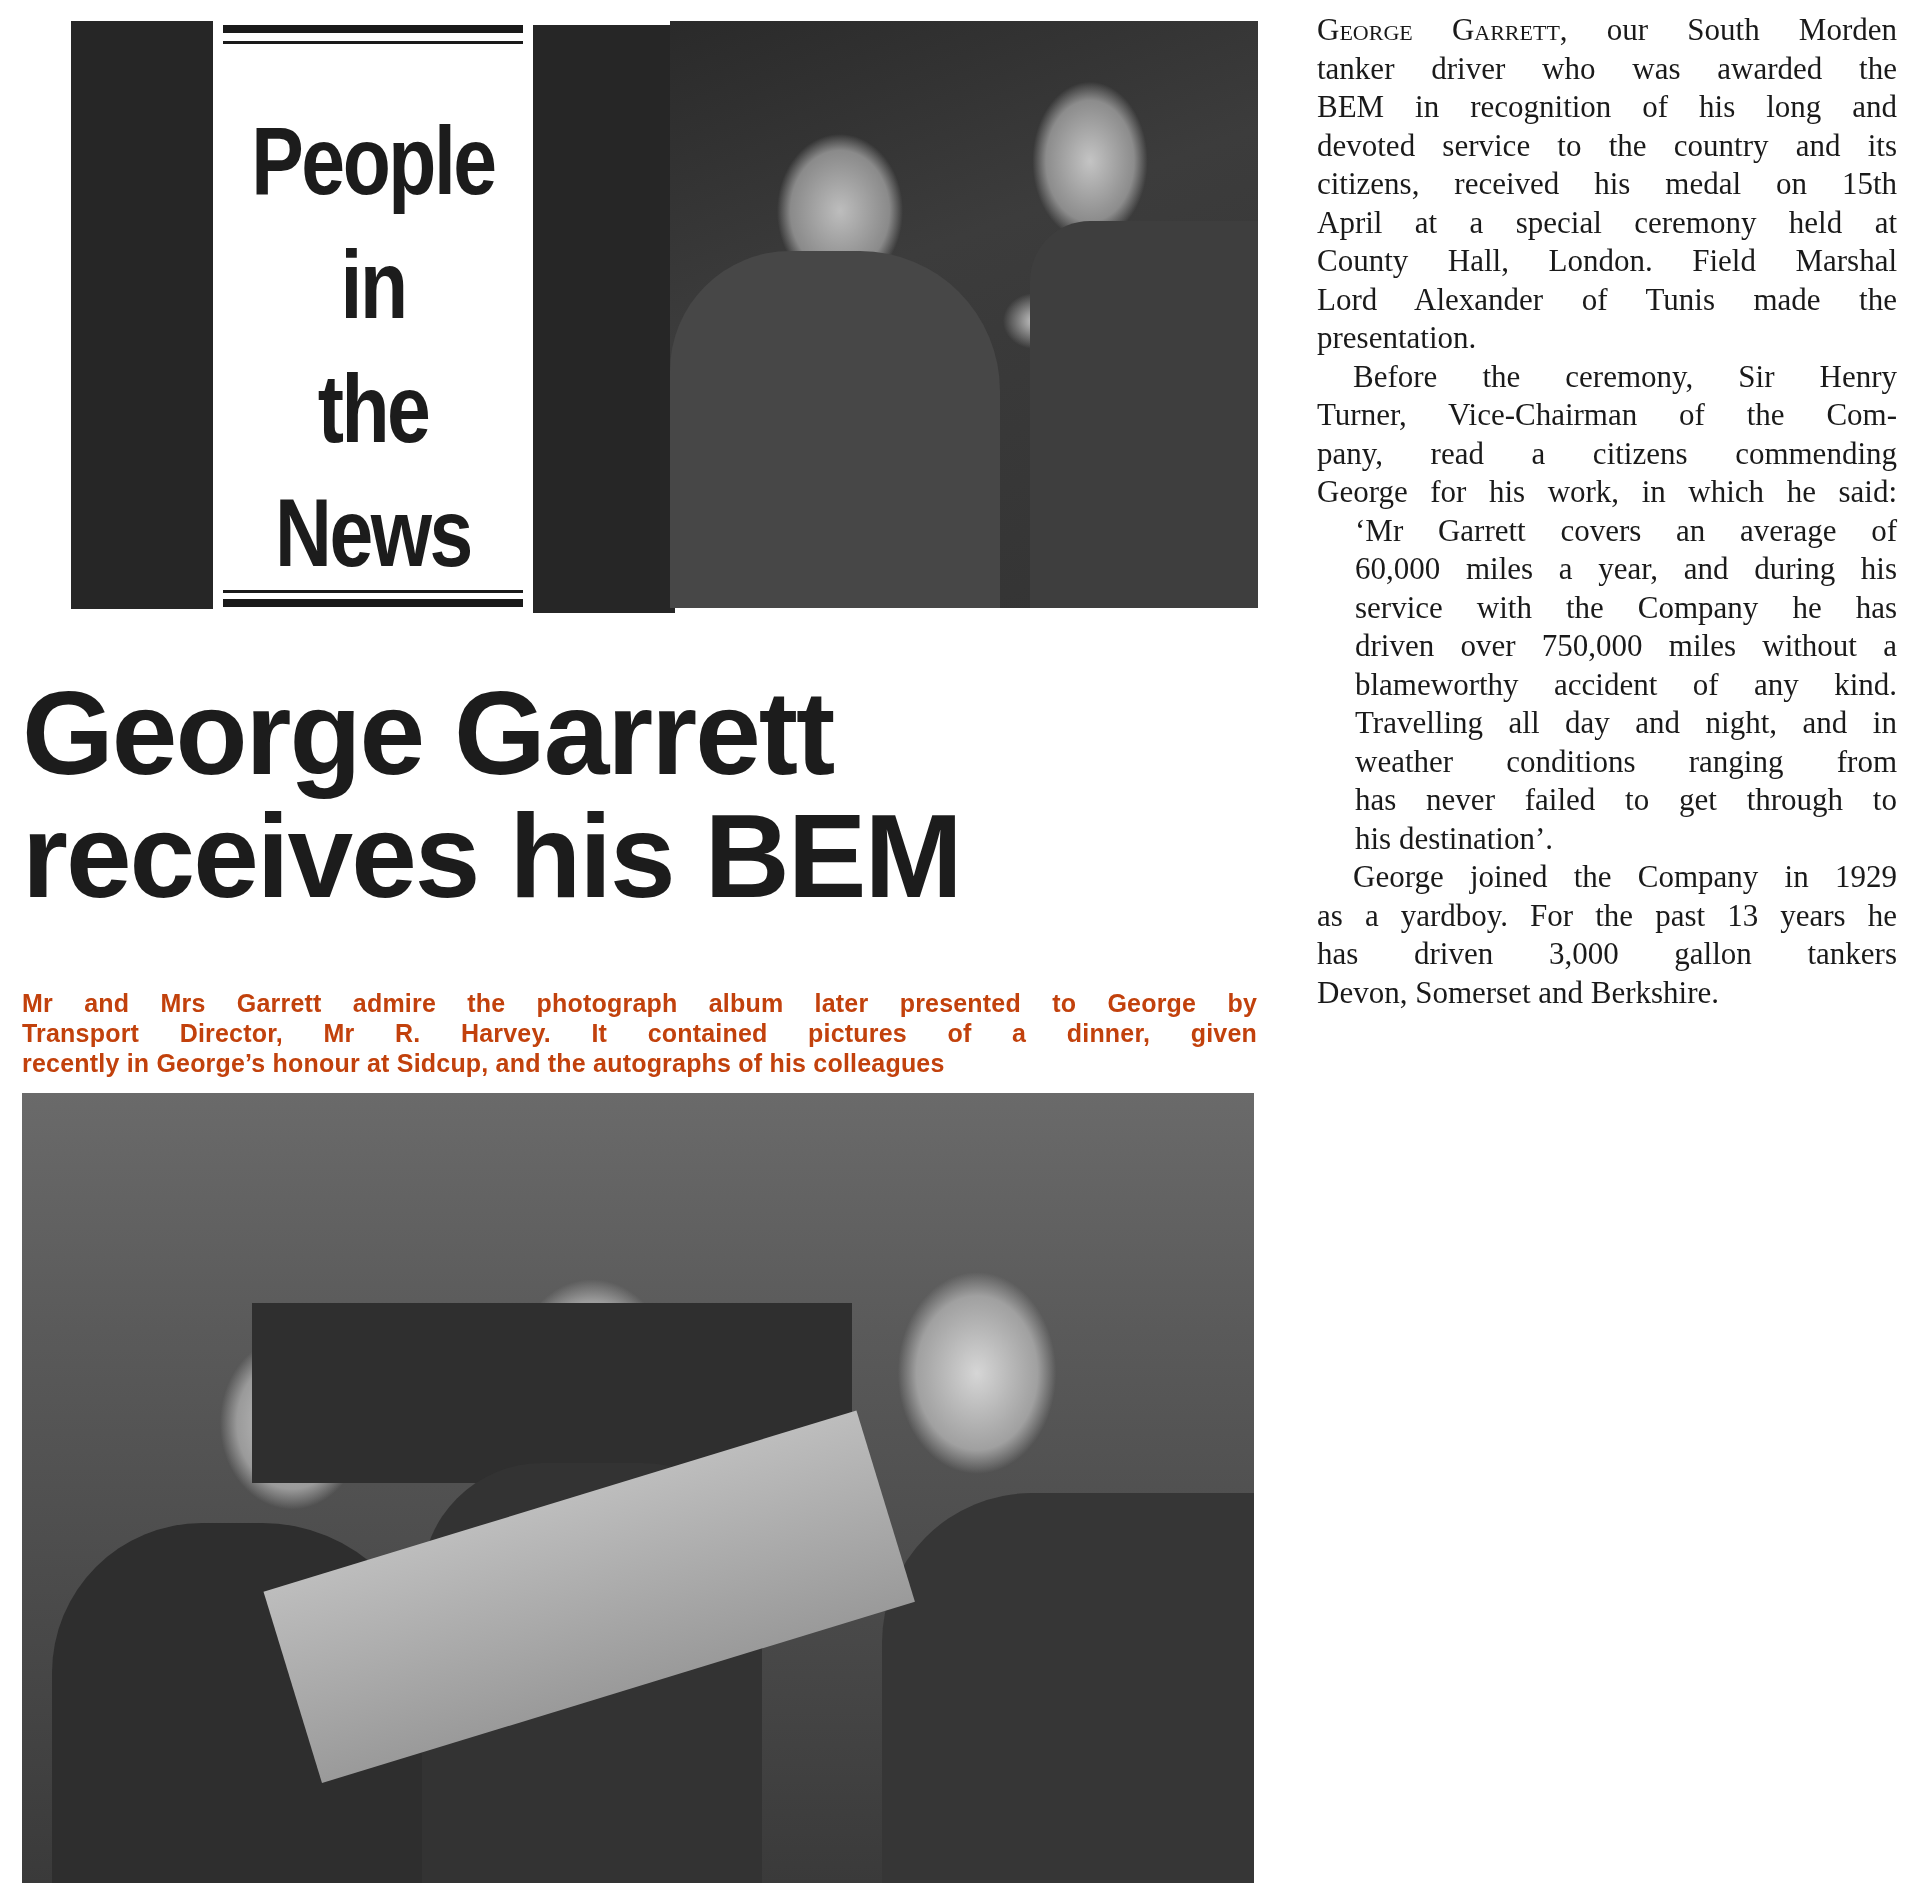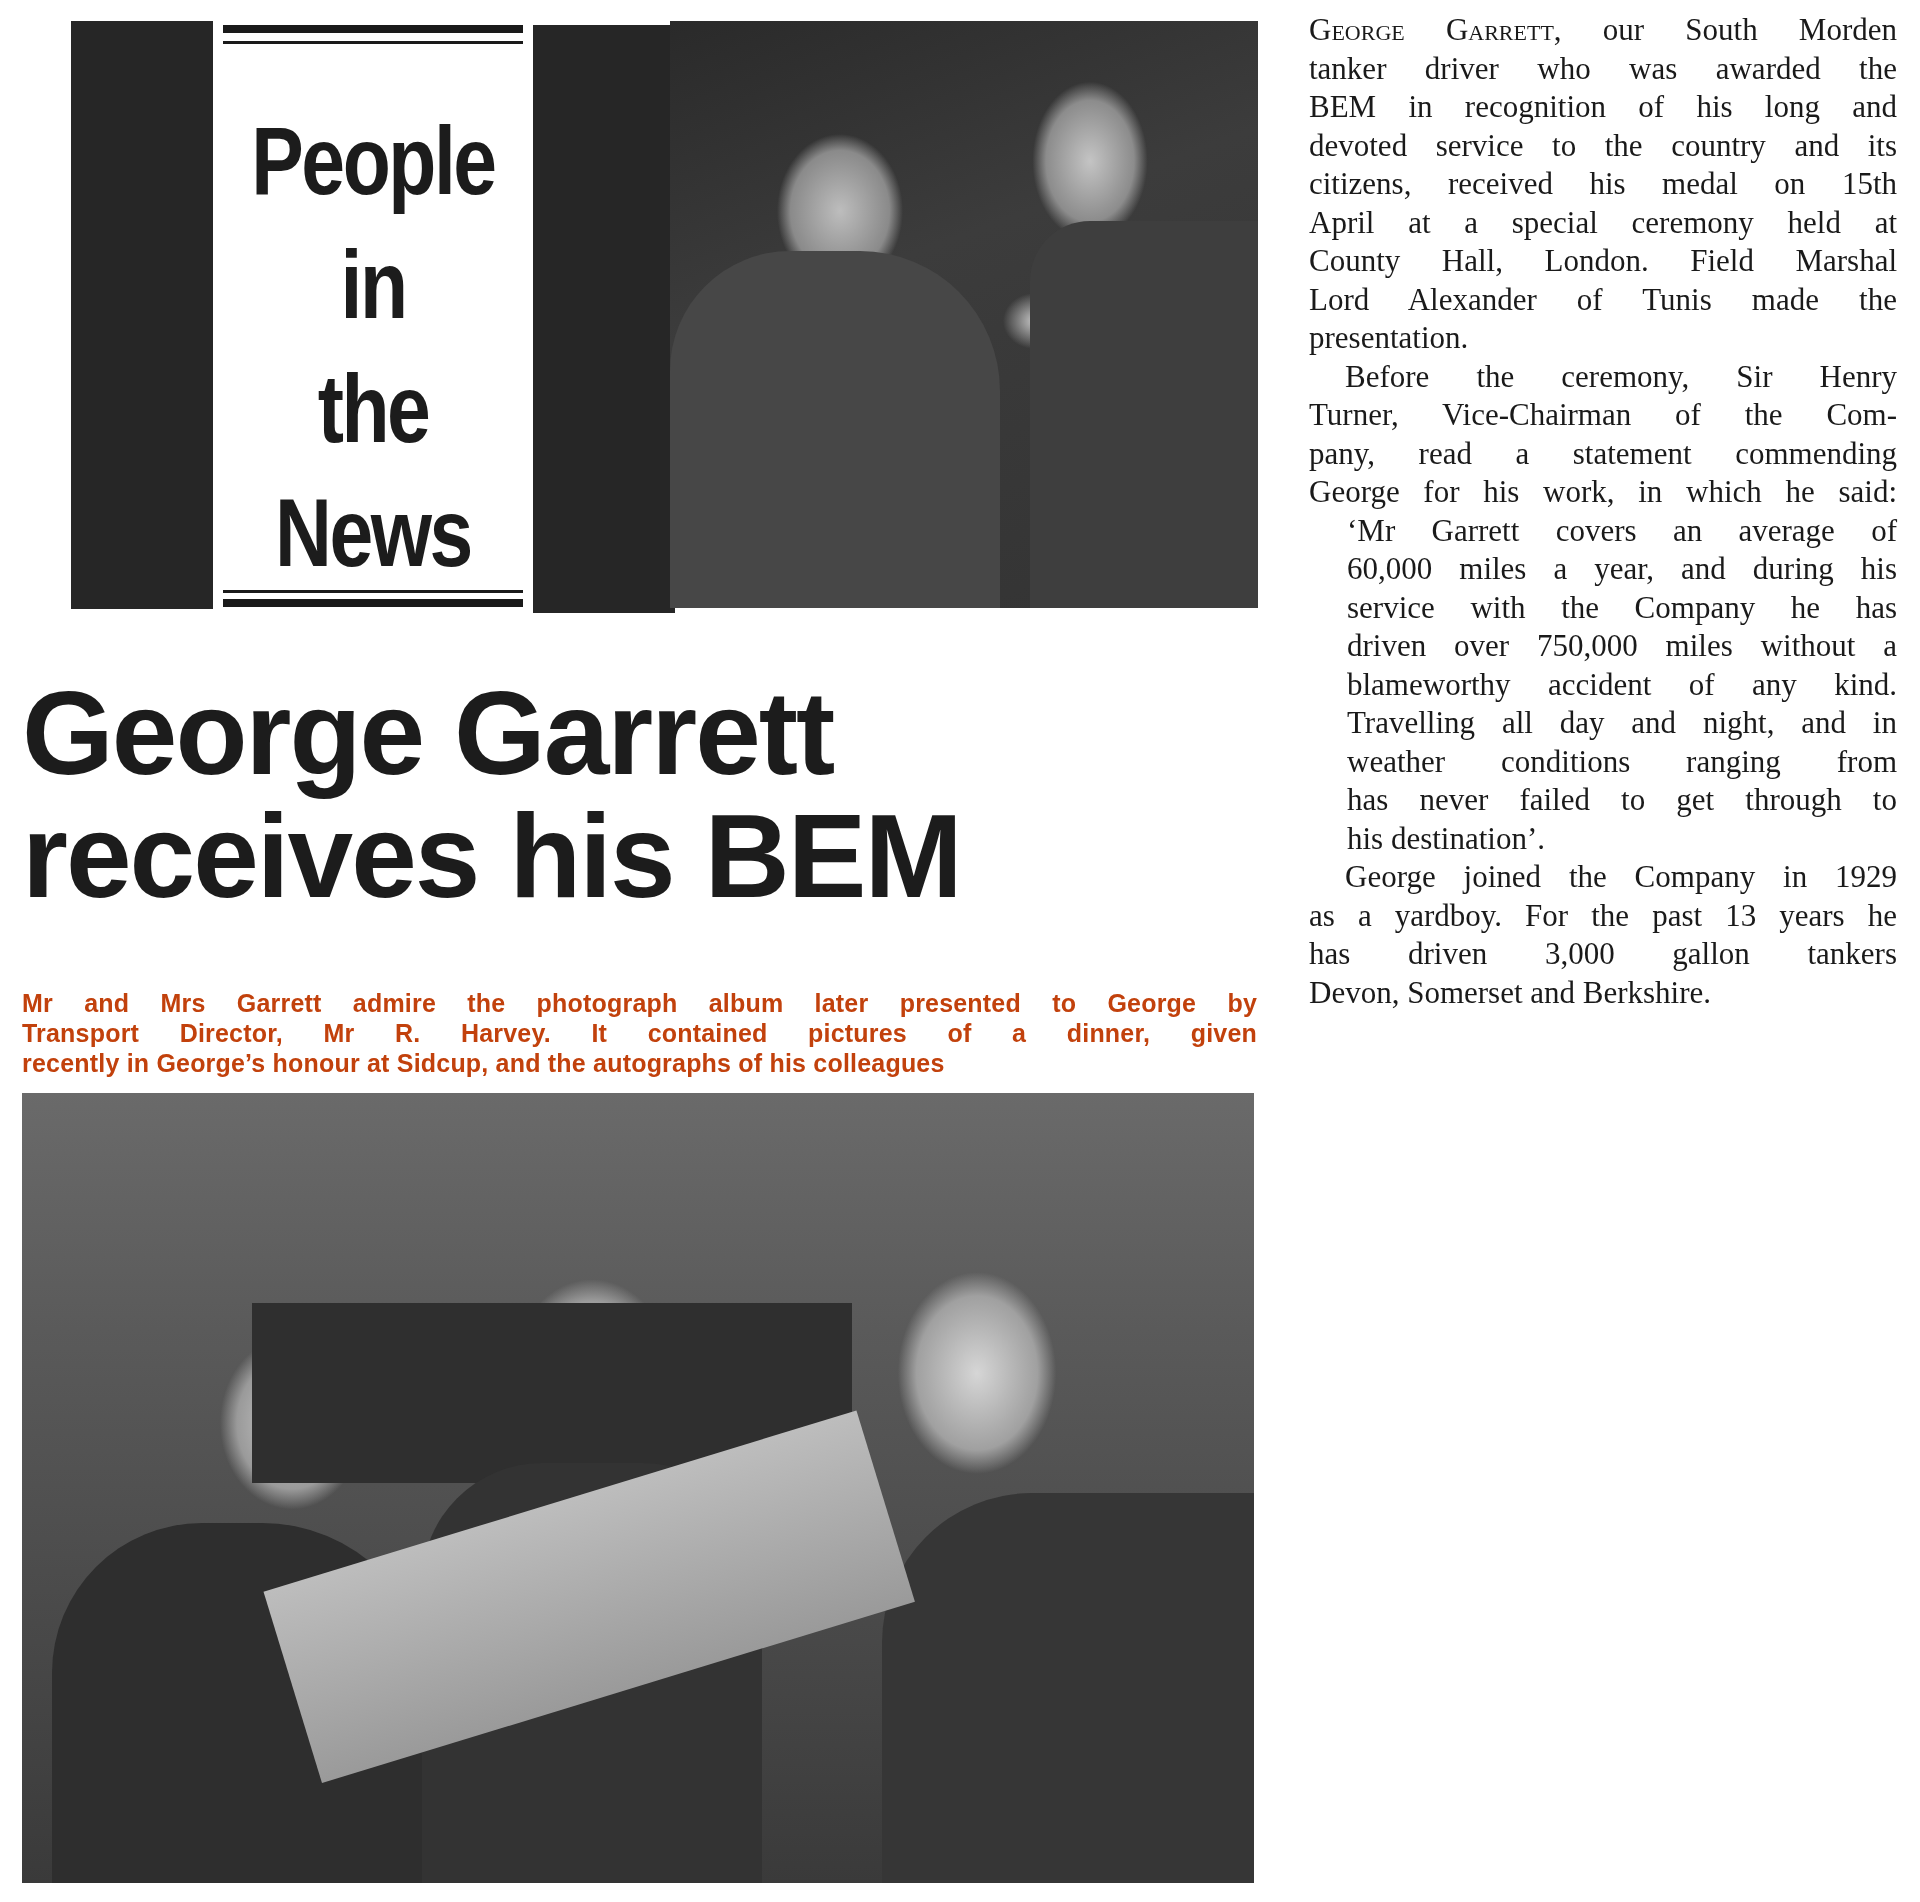--- a/index.html
+++ b/index.html
@@ -61,21 +61,21 @@
     .caption { left: 22px; top: 988px; width: 1235px;
       font-family: "Liberation Sans", sans-serif; font-weight: bold; color: #c2410c;
       font-size: 25px; line-height: 30px; text-align: justify; letter-spacing: 0.2px; }
     .caption div { text-align: justify; text-align-last: justify; white-space: nowrap; }
     .caption div.last { text-align-last: left; }
 
     
     .body-col { left: 1309px; top: 11px; width: 588px;
       font-family: "Liberation Serif", serif; color: #1a1a1a;
       font-size: 31px; line-height: 38.5px; }
-    .line { white-space: nowrap; text-align: justify; text-align-last: justify; }
+    .line { white-space: nowrap; text-align: justify; text-align-last: justify; margin-left: 8px; }
     .line.last { text-align-last: left; }
     .line.indent { padding-left: 36px; }
     .line.quote { padding-left: 38px; }
     .sc { font-variant: small-caps; }
   </style>
 </head>
 <body>
 
 <div class="abs masthead">
   <div class="mast-bar left"></div>
@@ -124,21 +124,21 @@
   <div class="line">BEM in recognition of his long and</div>
   <div class="line">devoted service to the country and its</div>
   <div class="line">citizens, received his medal on 15th</div>
   <div class="line">April at a special ceremony held at</div>
   <div class="line">County Hall, London. Field Marshal</div>
   <div class="line">Lord Alexander of Tunis made the</div>
   <div class="line last">presentation.</div>
 
   <div class="line indent">Before the ceremony, Sir Henry</div>
   <div class="line">Turner, Vice-Chairman of the Com-</div>
-  <div class="line">pany, read a statement commending</div>
+  <div class="line">pany, read a citizens commending</div>
   <div class="line">George for his work, in which he said:</div>
 
   <div class="line quote">‘Mr Garrett covers an average of</div>
   <div class="line quote">60,000 miles a year, and during his</div>
   <div class="line quote">service with the Company he has</div>
   <div class="line quote">driven over 750,000 miles without a</div>
   <div class="line quote">blameworthy accident of any kind.</div>
   <div class="line quote">Travelling all day and night, and in</div>
   <div class="line quote">weather conditions ranging from</div>
   <div class="line quote">has never failed to get through to</div>

